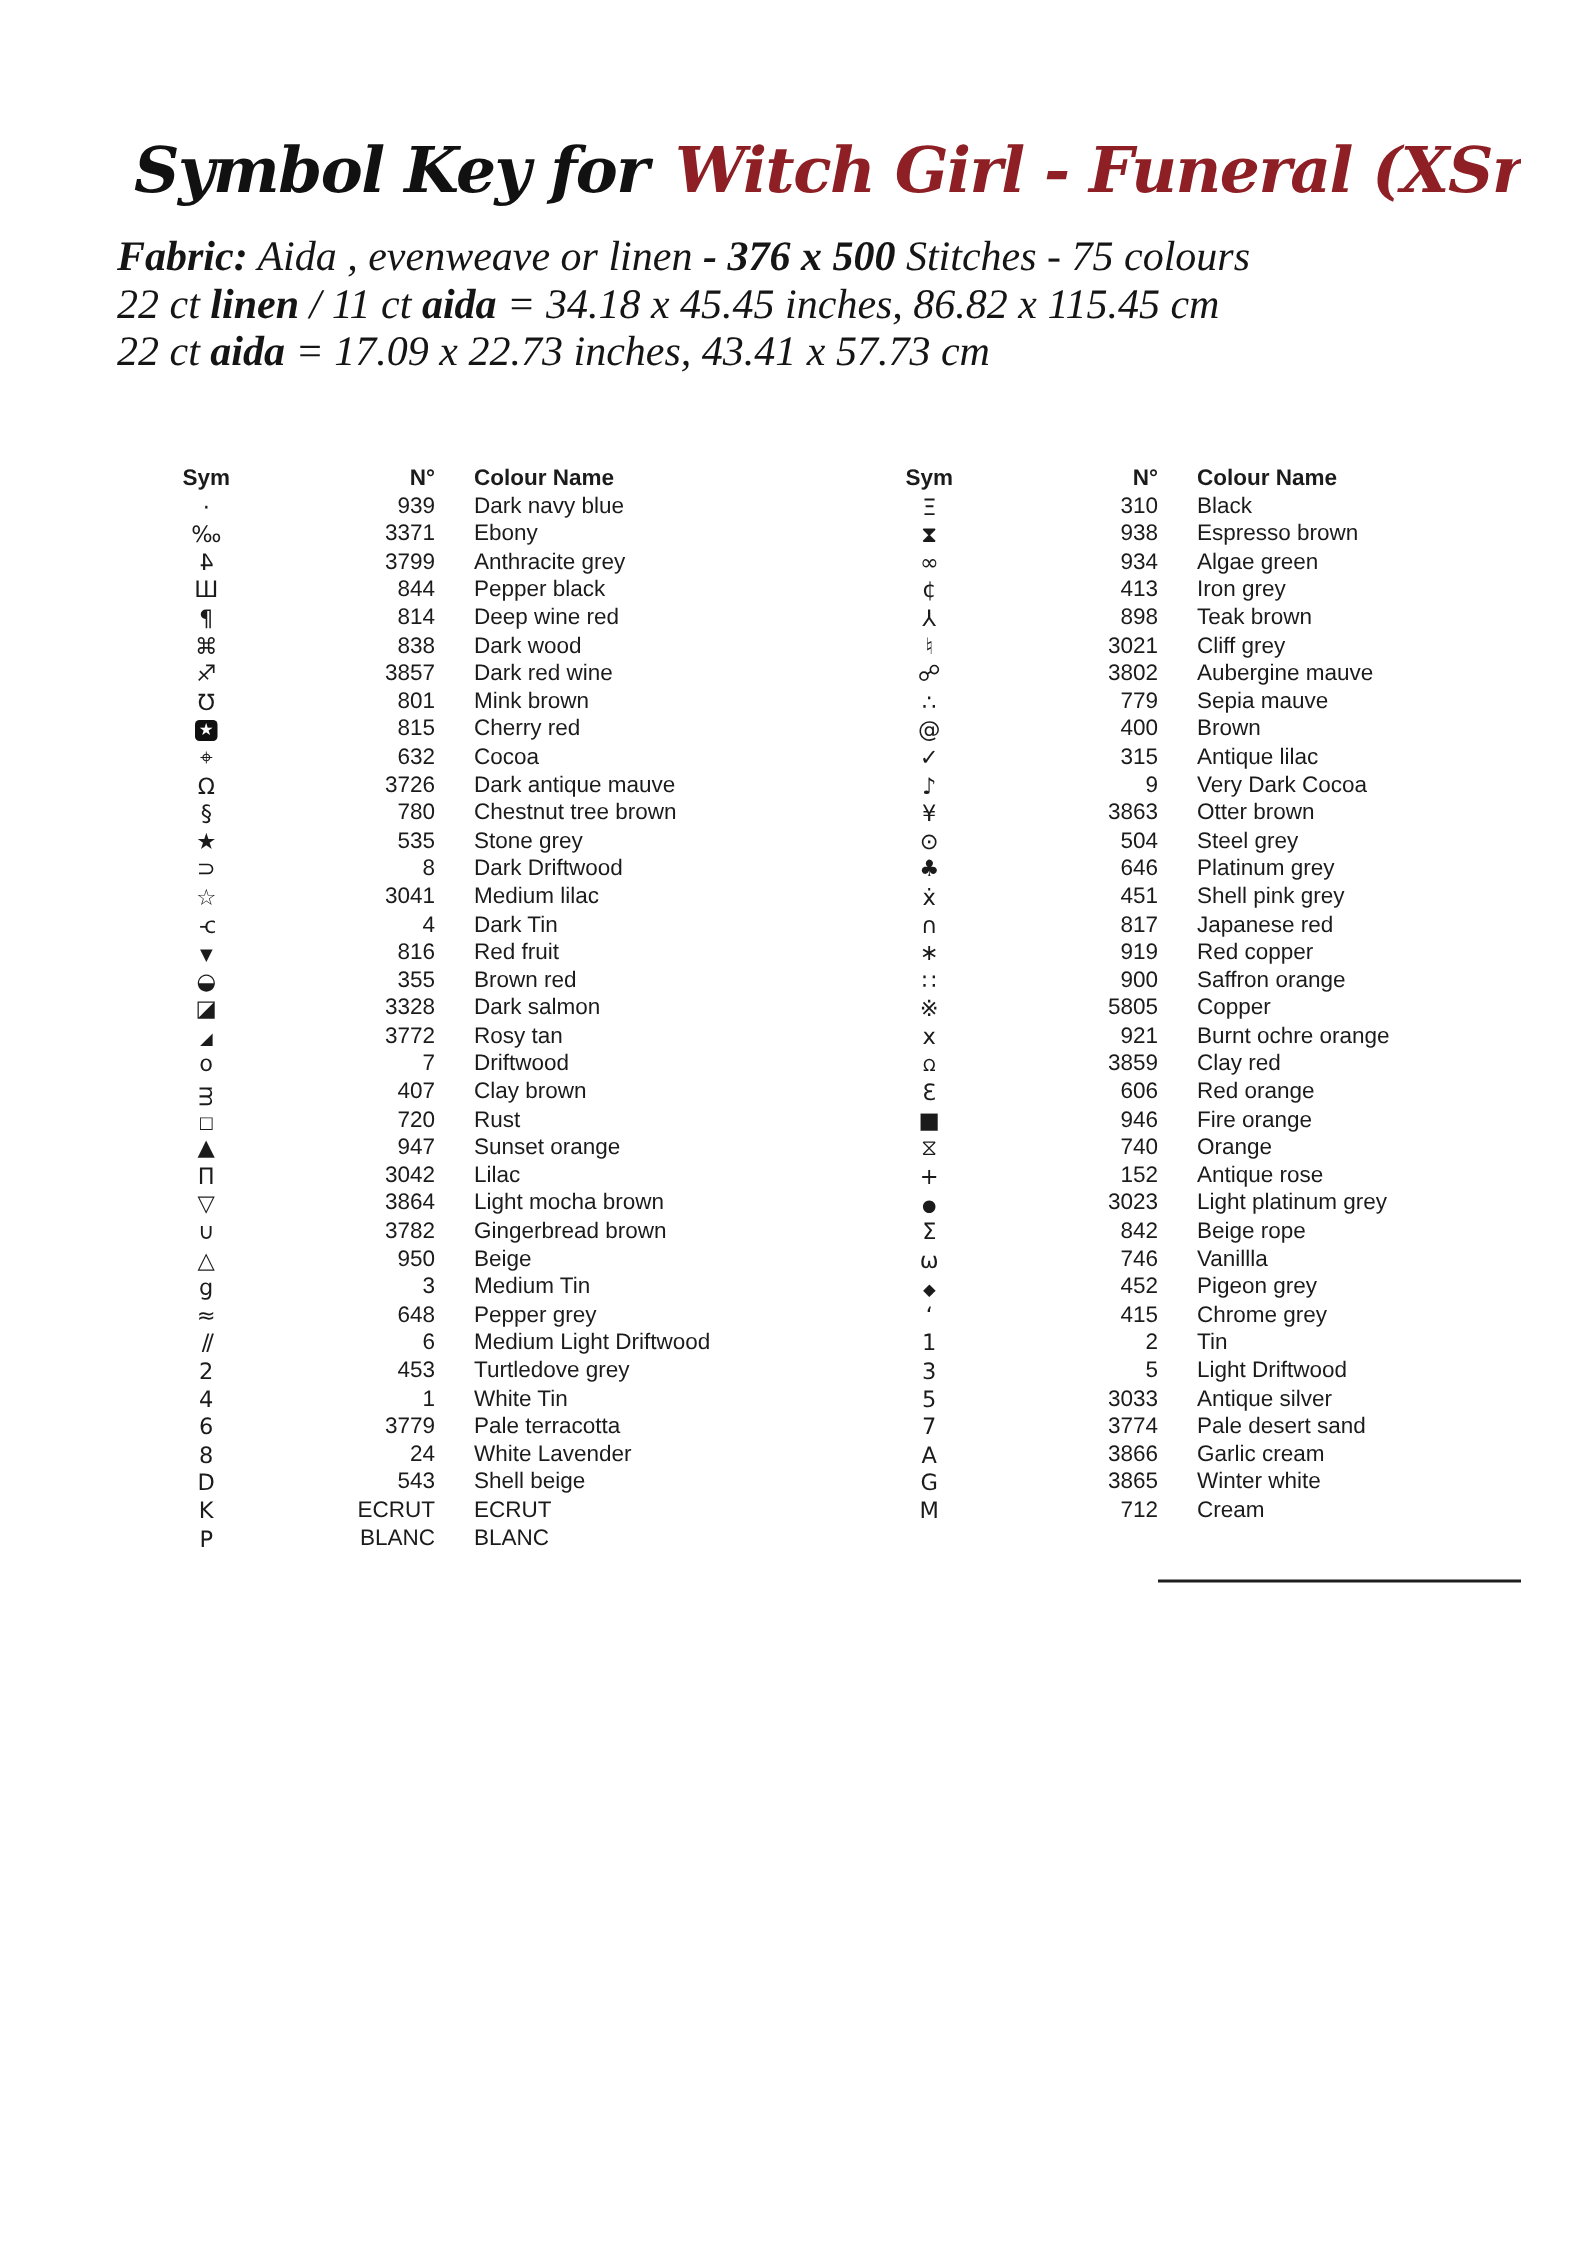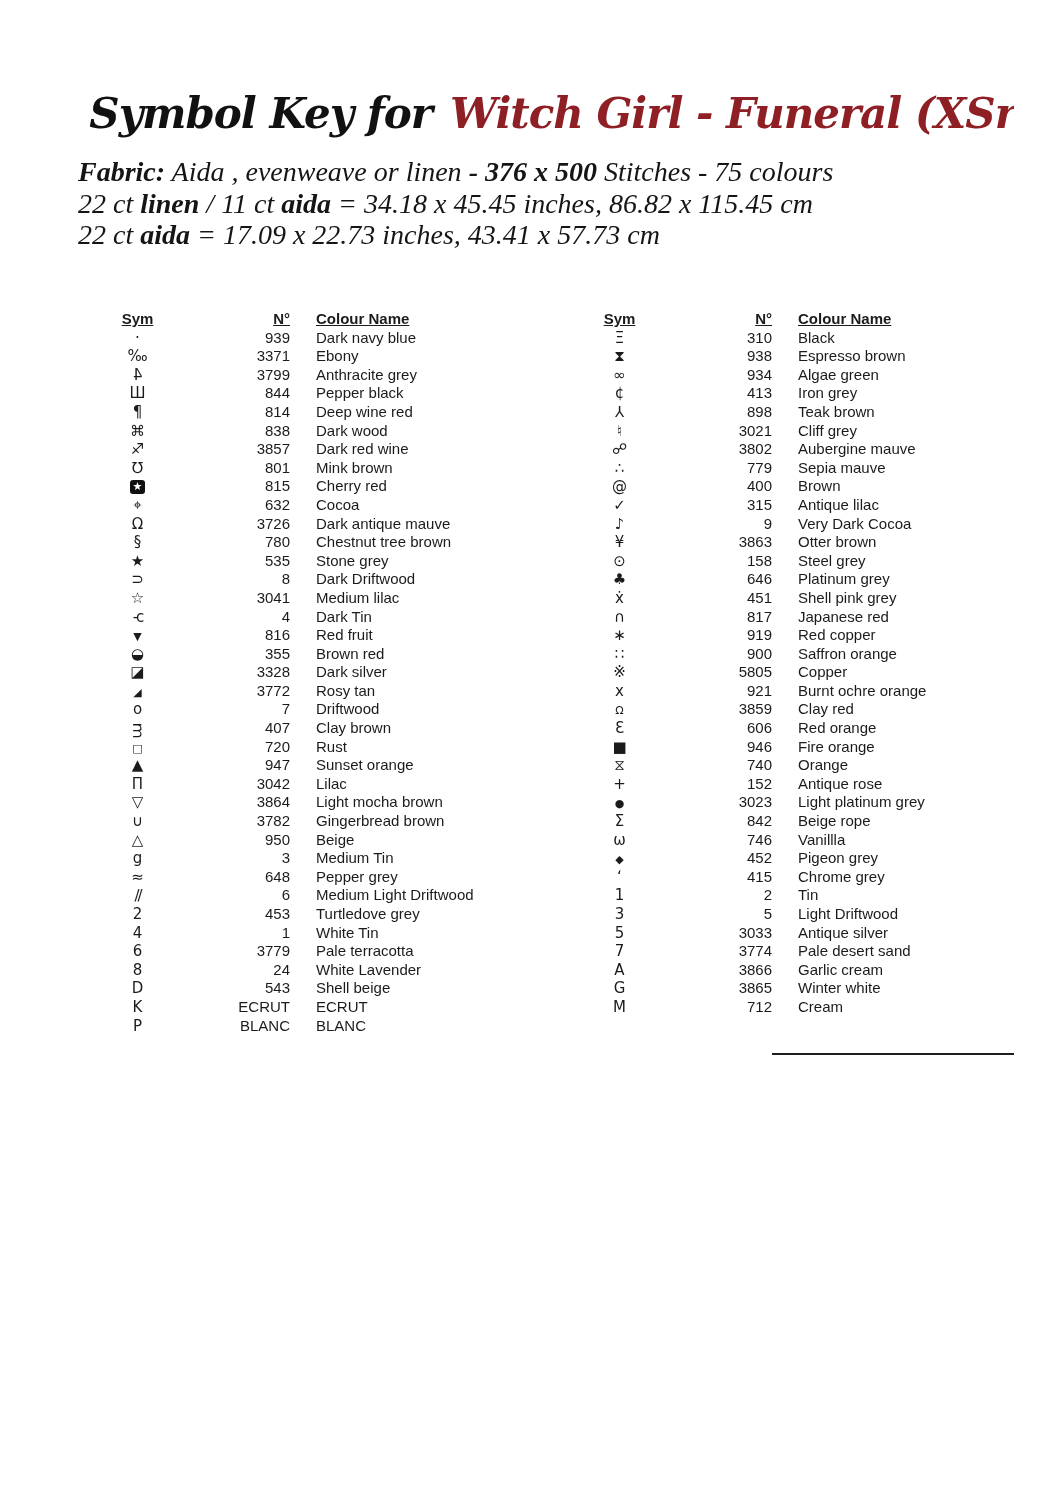--- a/index.html
+++ b/index.html
@@ -41,21 +41,21 @@
   .krow{
     display:grid;
     grid-template-columns:95px 105px 1fr;
     height:18.6px;line-height:18.6px;
     font-size:15px;
   }
   .krow .c-sym{text-align:center;font-family:"DejaVu Sans",sans-serif;}
   .krow .c-num{text-align:right;}
   .krow .c-name{text-align:left;padding-left:26px;white-space:nowrap;}
   .khead{font-weight:700;}
-  .khead .hd{text-decoration:underline;}
+  .khead .hd{}
   .khead .c-sym{font-family:"Liberation Sans",sans-serif;}
   
   .c-sym span{display:inline-block;}
   .c-sym .inv{
     background:#101010;color:#ffffff;
     width:15px;height:14px;line-height:14px;
     font-size:11px;border-radius:3px;
     vertical-align:1px;
   }
   .c-sym .flip{transform:scaleX(-1);}
@@ -179,21 +179,21 @@
     <div class="c-name">Red fruit</div>
   </div>
         <div class="krow">
     <div class="c-sym"><span>◒</span></div>
     <div class="c-num">355</div>
     <div class="c-name">Brown red</div>
   </div>
         <div class="krow">
     <div class="c-sym"><span>◪</span></div>
     <div class="c-num">3328</div>
-    <div class="c-name">Dark silver</div>
+    <div class="c-name">Dark salmon</div>
   </div>
         <div class="krow">
     <div class="c-sym"><span class="sm">◢</span></div>
     <div class="c-num">3772</div>
     <div class="c-name">Rosy tan</div>
   </div>
         <div class="krow">
     <div class="c-sym"><span>o</span></div>
     <div class="c-num">7</div>
     <div class="c-name">Driftwood</div>
@@ -348,21 +348,21 @@
     <div class="c-num">9</div>
     <div class="c-name">Very Dark Cocoa</div>
   </div>
         <div class="krow">
     <div class="c-sym"><span>¥</span></div>
     <div class="c-num">3863</div>
     <div class="c-name">Otter brown</div>
   </div>
         <div class="krow">
     <div class="c-sym"><span>⊙</span></div>
-    <div class="c-num">158</div>
+    <div class="c-num">504</div>
     <div class="c-name">Steel grey</div>
   </div>
         <div class="krow">
     <div class="c-sym"><span>♣</span></div>
     <div class="c-num">646</div>
     <div class="c-name">Platinum grey</div>
   </div>
         <div class="krow">
     <div class="c-sym"><span>ẋ</span></div>
     <div class="c-num">451</div>

